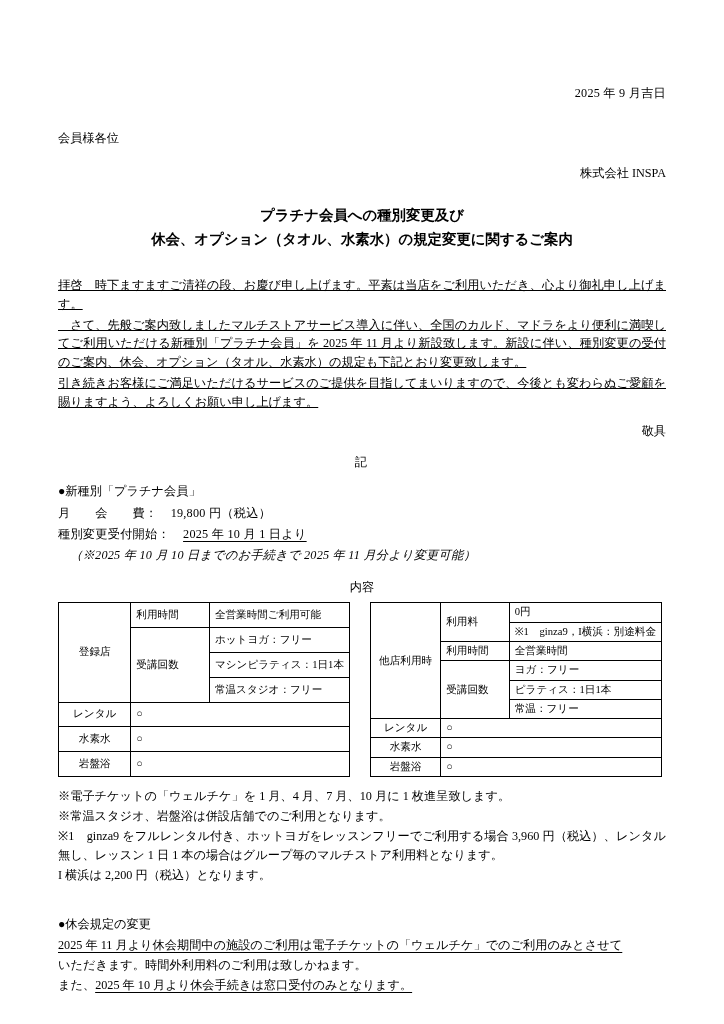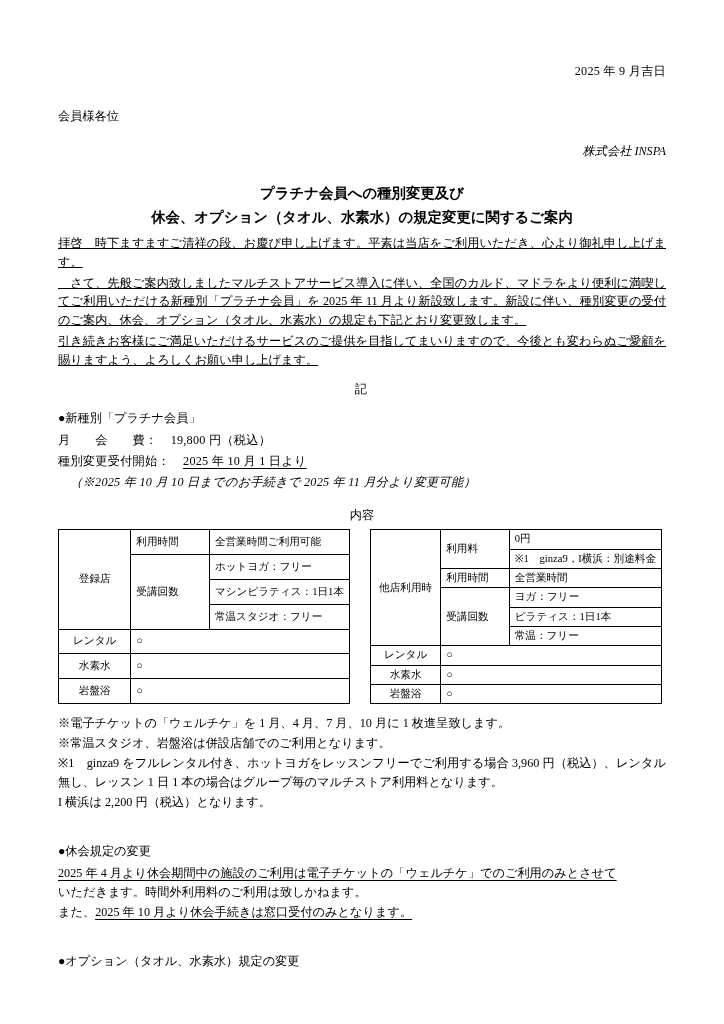--- a/index.html
+++ b/index.html
@@ -13,42 +13,41 @@
     font-family: "Liberation Serif", "DejaVu Serif", serif;
     color: #000000;
     font-size: 12.2px;
     line-height: 1.55;
     position: relative;
   }
   .page {
     box-sizing: border-box;
     width: 724px;
     height: 1024px;
-    padding: 62px 58px 20px 58px;
+    padding: 84px 58px 20px 58px;
     position: relative;
   }
   .date-line {
     text-align: right;
     letter-spacing: 0.02em;
     margin-bottom: 26px;
   }
   .addressee {
     margin-bottom: 16px;
   }
   .company {
     text-align: right;
     margin-bottom: 20px;
-    font-style: italic;
   }
   .doc-title {
     text-align: center;
     font-weight: bold;
     font-size: 14.4px;
     line-height: 1.7;
-    margin-bottom: 4px;
+    margin-bottom: 24px;
   }
   .body-para {
     text-align: justify;
     margin-bottom: 2px;
   }
   .body-block {
     margin-bottom: 10px;
     text-decoration: underline;
   }
   .keigu {
@@ -145,20 +144,21 @@
     <div>プラチナ会員への種別変更及び</div>
     <div>休会、オプション（タオル、水素水）の規定変更に関するご案内</div>
   </div>
 
   <div class="body-block">
     <div class="body-para">拝啓　時下ますますご清祥の段、お慶び申し上げます。平素は当店をご利用いただき、心より御礼申し上げます。</div>
     <div class="body-para">　さて、先般ご案内致しましたマルチストアサービス導入に伴い、全国のカルド、マドラをより便利に満喫してご利用いただける新種別「プラチナ会員」を 2025 年 11 月より新設致します。新設に伴い、種別変更の受付のご案内、休会、オプション（タオル、水素水）の規定も下記とおり変更致します。</div>
     <div class="body-para">引き続きお客様にご満足いただけるサービスのご提供を目指してまいりますので、今後とも変わらぬご愛顧を賜りますよう、よろしくお願い申し上げます。</div>
   </div>
 
+  <div class="keigu">敬具</div>
 
   <div class="ki">記</div>
 
   <div>
     <div class="section-head">●新種別「プラチナ会員」</div>
     <div class="fee-line">
       <span>月　　会　　費：</span>
       <span>&nbsp;&nbsp;</span>
       <span>19,800 円（税込）</span>
     </div>
@@ -249,21 +249,21 @@
 
   <div class="notes">
     <div class="note">※電子チケットの「ウェルチケ」を 1 月、4 月、7 月、10 月に 1 枚進呈致します。</div>
     <div class="note">※常温スタジオ、岩盤浴は併設店舗でのご利用となります。</div>
     <div class="note">※1　ginza9 をフルレンタル付き、ホットヨガをレッスンフリーでご利用する場合 3,960 円（税込）、レンタル無し、レッスン 1 日 1 本の場合はグループ毎のマルチストア利用料となります。</div>
     <div class="note">I 横浜は 2,200 円（税込）となります。</div>
   </div>
 
   <div class="block-gap">
     <div class="sub-head">●休会規定の変更</div>
-    <div class="note underline">2025 年 4 月より休会期間中の施設のご利用は電子チケットの「ウェルチケ」でのご利用のみとさせて</div>
+    <div class="note underline">2025 年 11 月より休会期間中の施設のご利用は電子チケットの「ウェルチケ」でのご利用のみとさせて</div>
     <div class="note">いただきます。時間外利用料のご利用は致しかねます。</div>
     <div class="note">
       <span>また、</span><span class="underline">2025 年 10 月より休会手続きは窓口受付のみとなります。</span>
     </div>
   </div>
 
   <div class="block-gap">
     <div class="sub-head">●オプション（タオル、水素水）規定の変更</div>
   </div>
 

